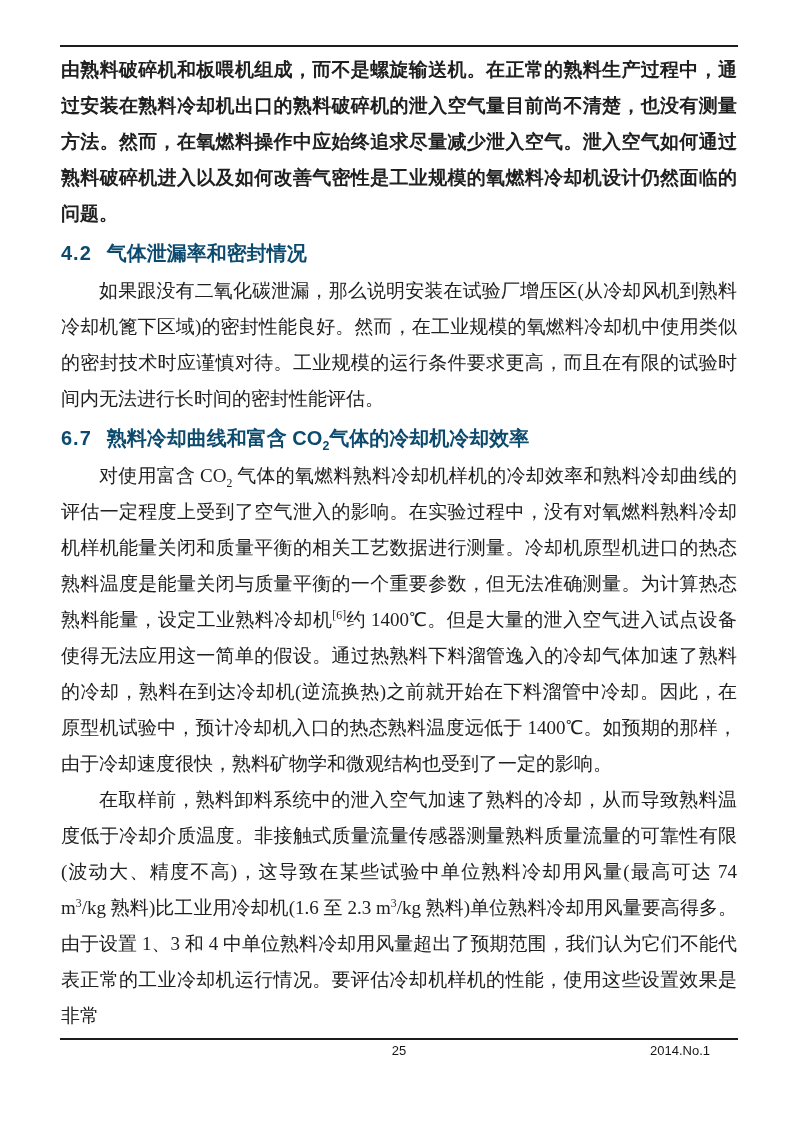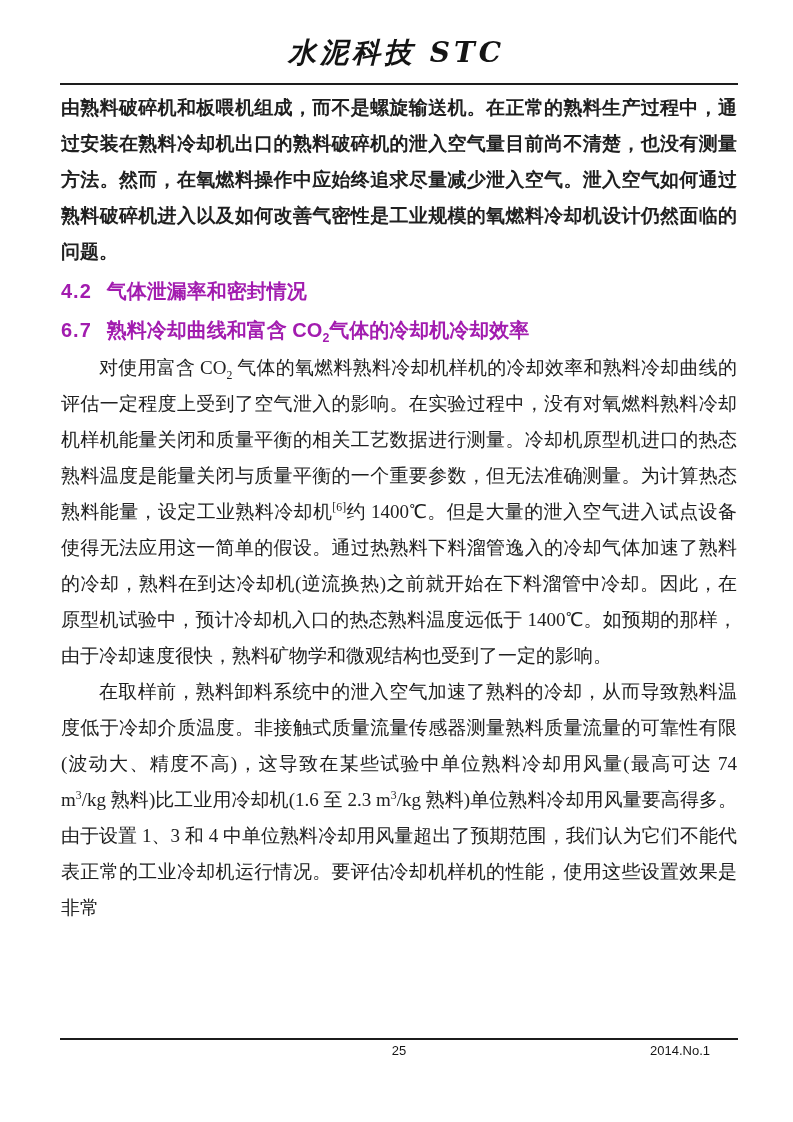--- a/index.html
+++ b/index.html
@@ -39,21 +39,21 @@
   }
   .para { text-indent: 2em; }
   .para.no-indent { text-indent: 0; font-weight: bold; }
   .heading {
     font-family: "Liberation Sans", sans-serif;
     font-weight: 700;
     font-size: 20px;
     line-height: 36px;
     margin: 3px 0 2px 0;
     text-align: left;
-    color: #a21caf;
+    color: #0c4a6e;
   }
   .heading .h-num { margin-right: 15px; letter-spacing: 1px; }
   sub, sup { font-size: 0.62em; line-height: 0; }
   sup { vertical-align: super; }
   sub { vertical-align: sub; }
   .footer {
     position: absolute;
     left: 60px;
     right: 55px;
     top: 1038px;
@@ -80,32 +80,32 @@
     right: 28px;
     top: 1px;
   }
 </style>
 </head>
 <body>
 
 <div class="page">
 
   <div class="header">
-    <div class="journal-title">水泥科技 STC</div>
     <div class="header-rule"></div>
   </div>
 
   <div class="body">
 
     <p class="para no-indent">由熟料破碎机和板喂机组成，而不是螺旋输送机。在正常的熟料生产过程中，通过安装在熟料冷却机出口的熟料破碎机的泄入空气量目前尚不清楚，也没有测量方法。然而，在氧燃料操作中应始终追求尽量减少泄入空气。泄入空气如何通过熟料破碎机进入以及如何改善气密性是工业规模的氧燃料冷却机设计仍然面临的问题。</p>
 
     <h2 class="heading">
       <span class="h-num">4.2</span><span class="h-title">气体泄漏率和密封情况</span>
     </h2>
 
+    <p class="para">如果跟没有二氧化碳泄漏，那么说明安装在试验厂增压区(从冷却风机到熟料冷却机篦下区域)的密封性能良好。然而，在工业规模的氧燃料冷却机中使用类似的密封技术时应谨慎对待。工业规模的运行条件要求更高，而且在有限的试验时间内无法进行长时间的密封性能评估。</p>
 
     <h2 class="heading">
       <span class="h-num">6.7</span><span class="h-title">熟料冷却曲线和富含 CO<sub>2</sub>气体的冷却机冷却效率</span>
     </h2>
 
     <p class="para">对使用富含 CO<sub>2</sub> 气体的氧燃料熟料冷却机样机的冷却效率和熟料冷却曲线的评估一定程度上受到了空气泄入的影响。在实验过程中，没有对氧燃料熟料冷却机样机能量关闭和质量平衡的相关工艺数据进行测量。冷却机原型机进口的热态熟料温度是能量关闭与质量平衡的一个重要参数，但无法准确测量。为计算热态熟料能量，设定工业熟料冷却机<sup>[6]</sup>约 1400℃。但是大量的泄入空气进入试点设备使得无法应用这一简单的假设。通过热熟料下料溜管逸入的冷却气体加速了熟料的冷却，熟料在到达冷却机(逆流换热)之前就开始在下料溜管中冷却。因此，在原型机试验中，预计冷却机入口的热态熟料温度远低于 1400℃。如预期的那样，由于冷却速度很快，熟料矿物学和微观结构也受到了一定的影响。</p>
 
     <p class="para">在取样前，熟料卸料系统中的泄入空气加速了熟料的冷却，从而导致熟料温度低于冷却介质温度。非接触式质量流量传感器测量熟料质量流量的可靠性有限(波动大、精度不高)，这导致在某些试验中单位熟料冷却用风量(最高可达 74 m<sup>3</sup>/kg 熟料)比工业用冷却机(1.6 至 2.3  m<sup>3</sup>/kg 熟料)单位熟料冷却用风量要高得多。由于设置 1、3 和 4 中单位熟料冷却用风量超出了预期范围，我们认为它们不能代表正常的工业冷却机运行情况。要评估冷却机样机的性能，使用这些设置效果是非常</p>
 
   </div>

